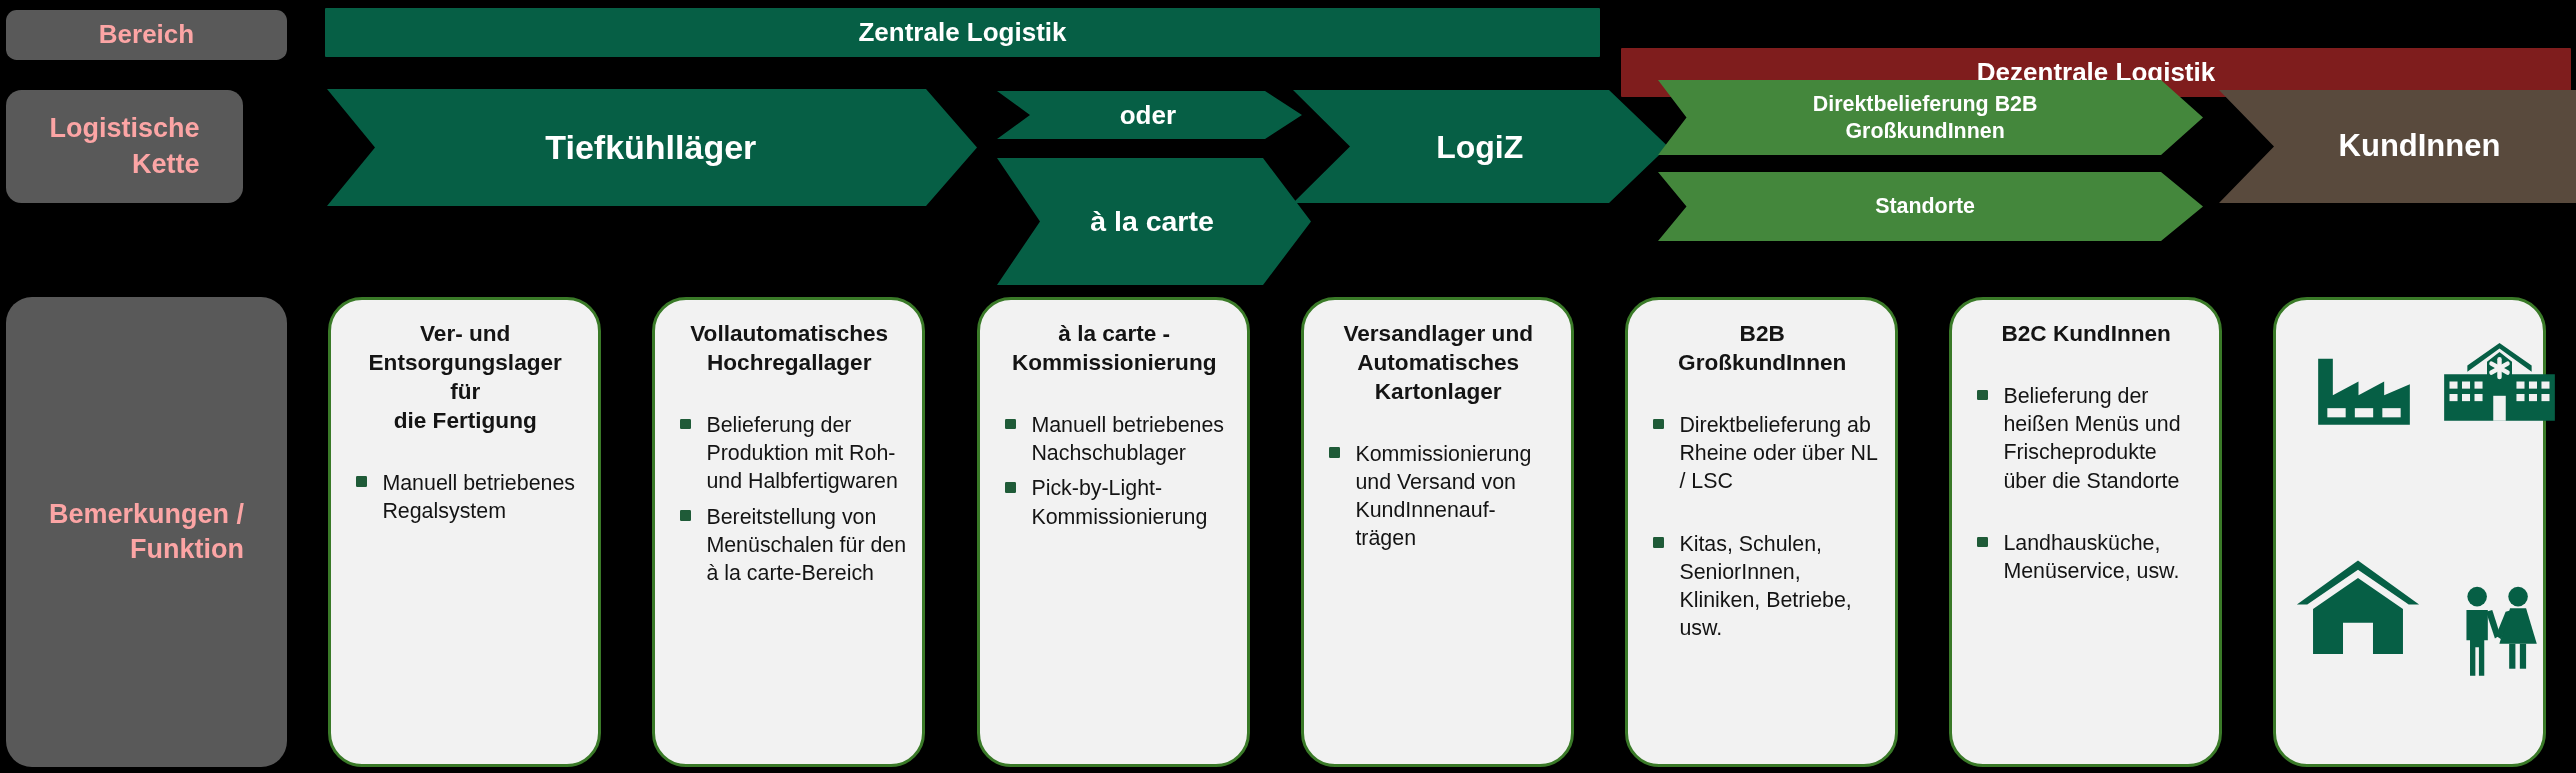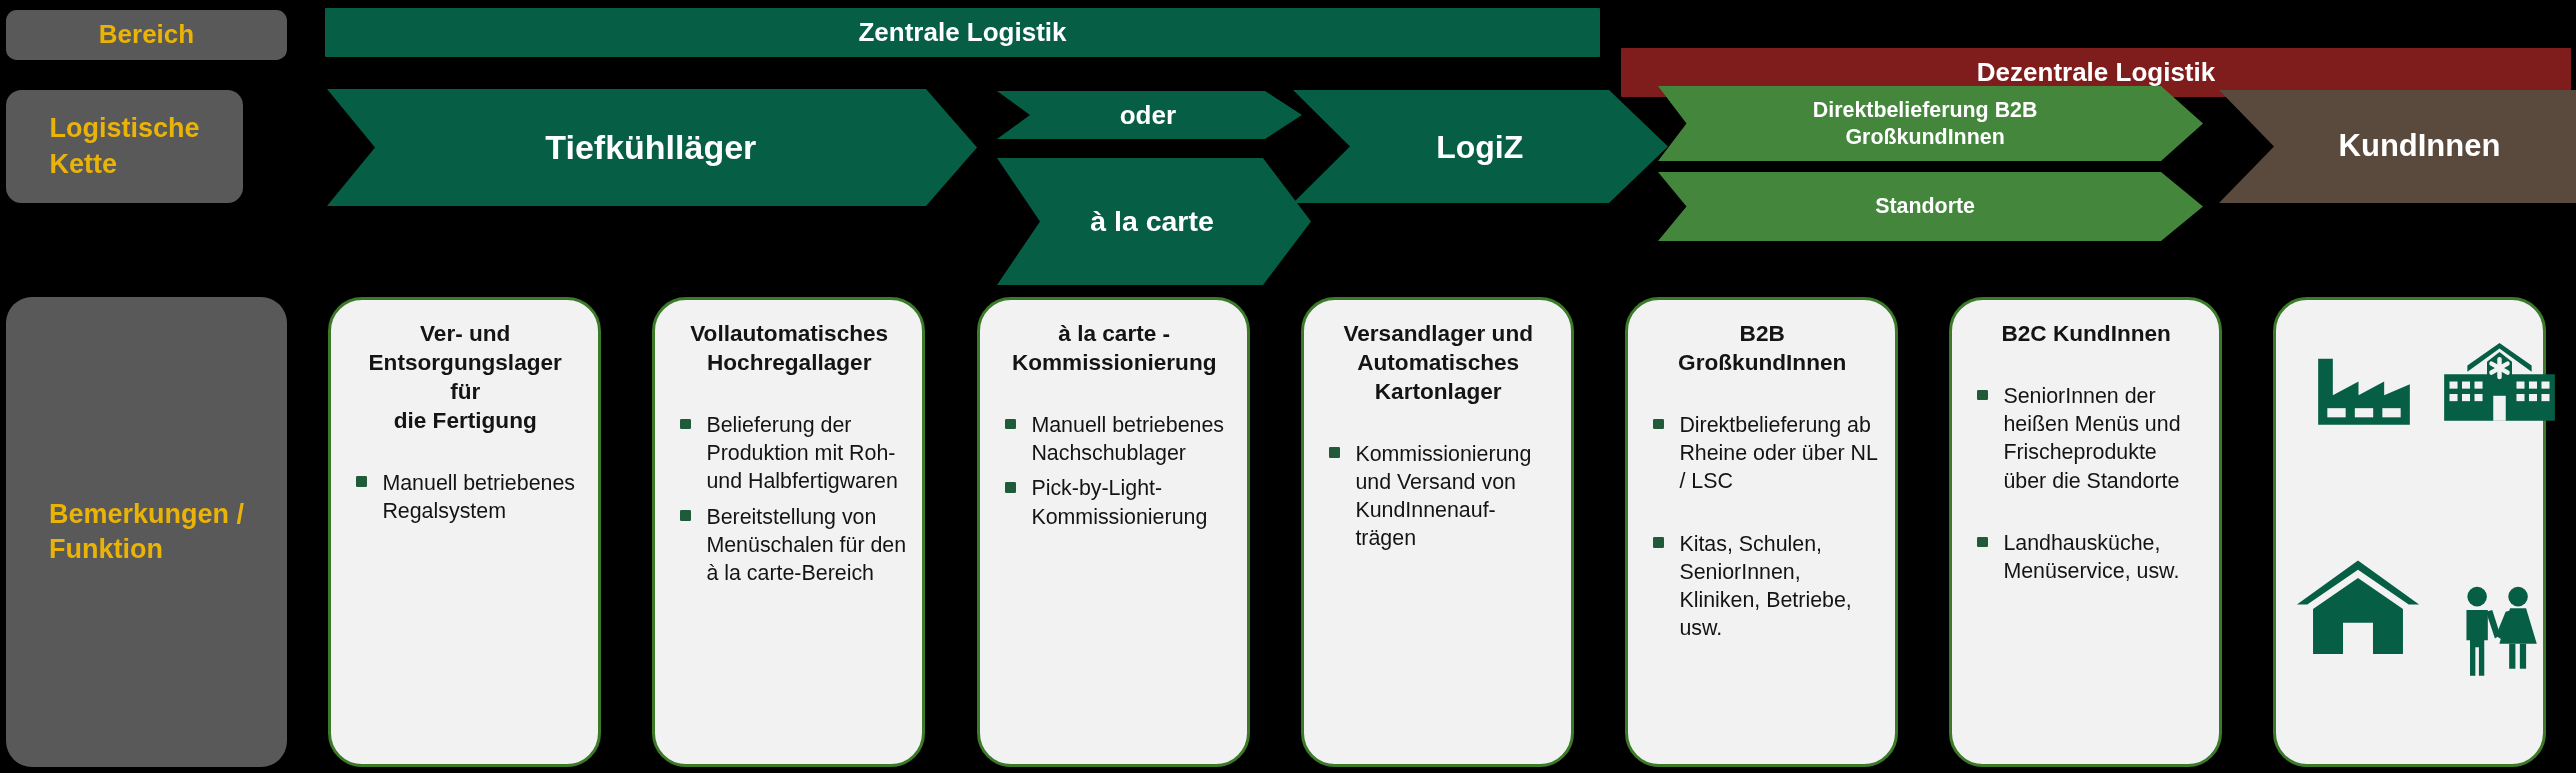--- a/index.html
+++ b/index.html
@@ -1,20 +1,20 @@
 <!DOCTYPE html>
 <html style="font-size:9.5px"><head>
 <meta charset="utf-8">
 <style>
   html,body{margin:0;padding:0;background:#000;}
   body{font-family:"Liberation Sans","DejaVu Sans",sans-serif;}
   #stage{position:relative;width:2576px;height:773px;background:#000;overflow:hidden;}
 
-  .graybox{position:absolute;background:#595959;color:#eab308;display:flex;align-items:center;justify-content:center;
-           text-align:left;font-weight:700;white-space:pre-line;line-height:1.3;}
+  .graybox{position:absolute;background:#595959;color:#fca5a5;display:flex;align-items:center;justify-content:center;
+           text-align:right;font-weight:700;white-space:pre-line;line-height:1.3;}
   .band{position:absolute;color:#fff;display:flex;align-items:center;justify-content:center;
         font-weight:700;border-radius:1px;}
   .band.dark{background:#065F45;}
   .band.light{background:#7f1d1d;margin-top:40px;}
 
   .arrow{position:absolute;color:#fff;display:flex;align-items:center;justify-content:center;
          font-weight:700;text-align:center;white-space:pre-line;line-height:1.25;
          clip-path:polygon(0 0, calc(100% - var(--tip)) 0, 100% 50%, calc(100% - var(--tip)) 100%, 0 100%, var(--notch) 50%);
          padding-left:calc(var(--notch)*0.8);padding-right:calc(var(--tip)*0.8);box-sizing:border-box;}
   .arrow.dark{background:#065F45;}
@@ -47,21 +47,21 @@
 Kette</div>
 
   <div class="arrow dark" style="left:327px;top:89px;width:650px;height:117px;--tip:51px;--notch:48px;font-size:34px;">Tiefkühlläger</div>
 
   <div class="arrow dark" style="left:997px;top:91px;width:305px;height:48px;--tip:37px;--notch:33px;font-size:26px;">oder</div>
 
   <div class="arrow dark" style="left:997px;top:158px;width:314px;height:127px;--tip:48px;--notch:43px;font-size:28.5px;">à la carte</div>
 
   <div class="arrow dark" style="left:1293px;top:90px;width:375px;height:113px;--tip:59px;--notch:57px;font-size:32px;">LogiZ</div>
 
-  <div class="arrow light" style="left:1658px;top:86px;width:545px;height:75px;--tip:42px;--notch:28.5px;font-size:21.4px;">Direktbelieferung B2B
+  <div class="arrow light" style="left:1658px;top:80px;width:545px;height:75px;--tip:42px;--notch:28.5px;font-size:21.4px;">Direktbelieferung B2B
 GroßkundInnen</div>
 
   <div class="arrow light" style="left:1658px;top:172px;width:545px;height:69px;--tip:42px;--notch:28.5px;font-size:21.4px;">Standorte</div>
 
   <div class="arrow end" style="left:2219px;top:90px;width:357px;height:113px;--notch:55px;font-size:31px;">KundInnen</div>
 
   <div class="graybox" style="left:6px;top:297px;width:281px;height:470px;border-radius:26px;font-size:27px;">Bemerkungen /
 Funktion</div>
 
   <div class="card" style="left:328px;">
@@ -131,21 +131,21 @@
         <span class="btxt">Kitas, Schulen, SeniorInnen, Kliniken, Betriebe, usw.</span>
       </div>
     </div>
   </div>
 
   <div class="card" style="left:1949px;">
     <div class="card-title">B2C KundInnen</div>
     <div class="bullets spaced">
       <div class="bullet">
         <span class="sq"></span>
-        <span class="btxt">SeniorInnen der heißen Menüs und Frischeprodukte über die Standorte</span>
+        <span class="btxt">Belieferung der heißen Menüs und Frischeprodukte über die Standorte</span>
       </div>
       <div class="bullet">
         <span class="sq"></span>
         <span class="btxt">Landhausküche, Menüservice, usw.</span>
       </div>
     </div>
   </div>
 
   <div class="card" style="left:2273px;">
     <svg class="icon" style="left:33px;top:51px;" width="110" height="74" viewBox="0 0 120 80">

